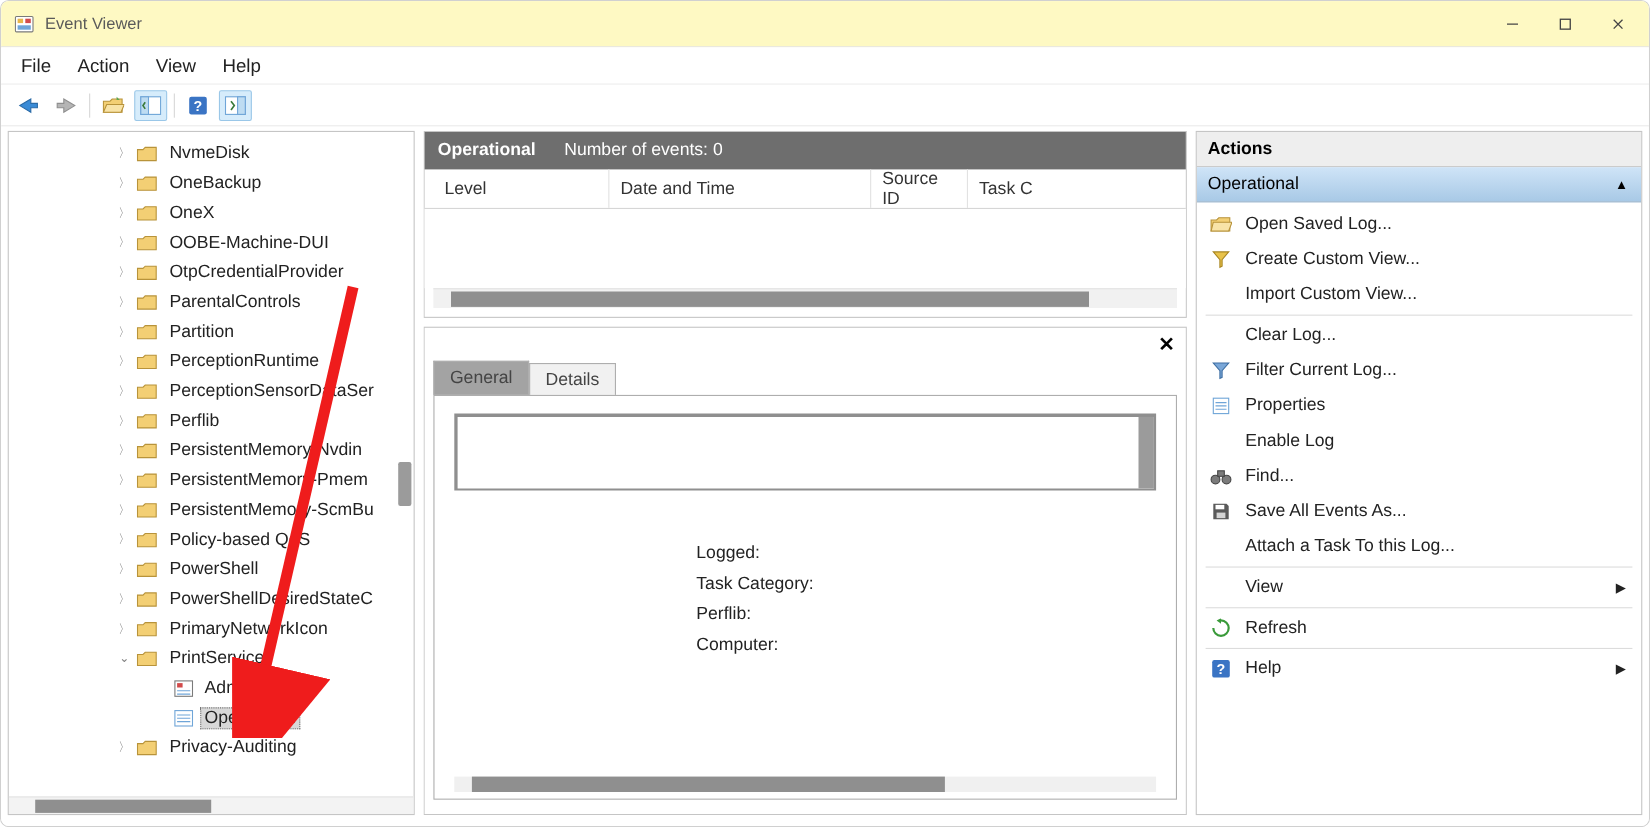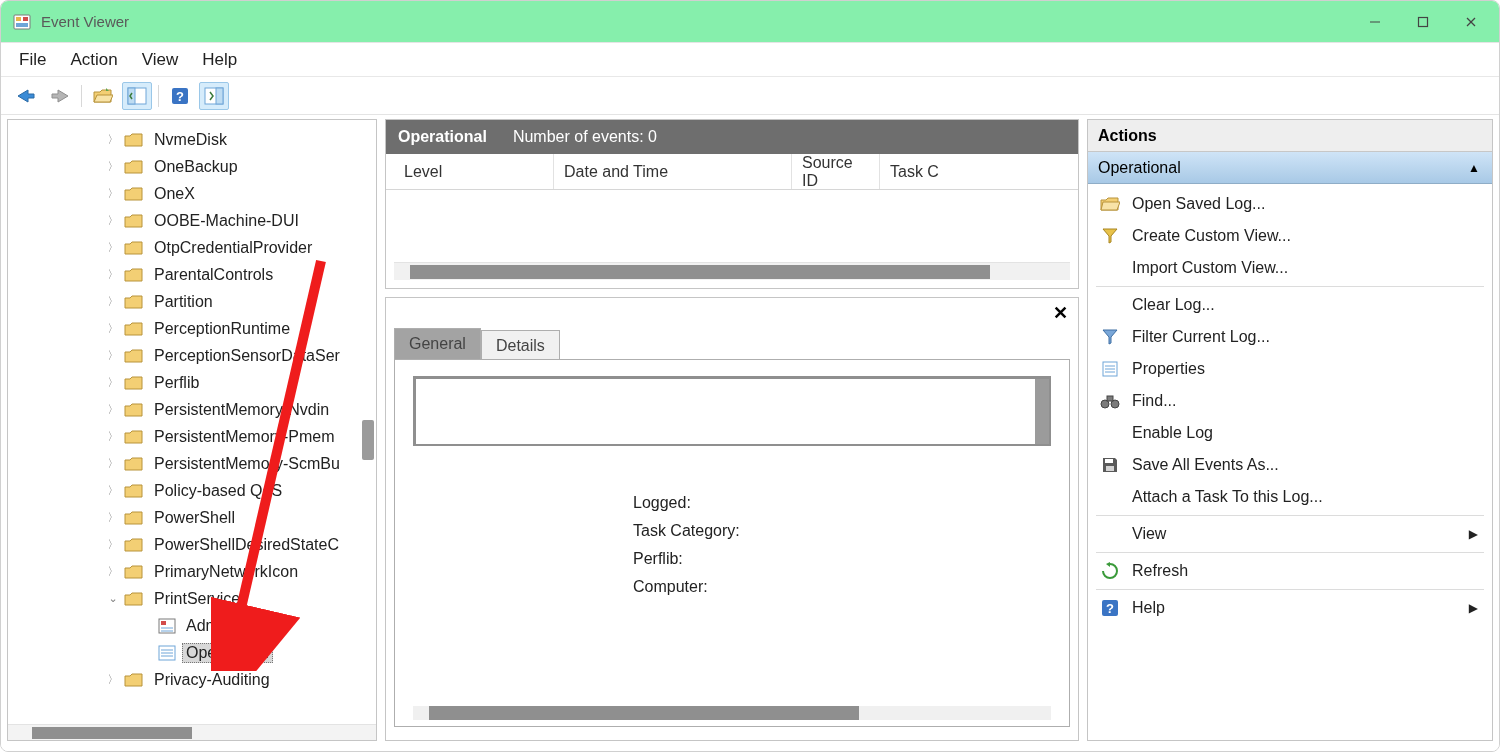--- a/index.html
+++ b/index.html
@@ -13,21 +13,21 @@
     border: 1px solid #d0d0d0;
     border-radius: 8px;
     position: relative;
   }
   
   .titlebar {
     height: 42px;
     display: flex;
     align-items: center;
     padding: 0 4px 0 12px;
-    background: #86efac;
+    background: #fef9c3;
     border-bottom: 1px solid #e5e5e5;
     color: #5a5a5a;
   }
   .titlebar .app-icon {
     width: 18px; height: 18px;
     margin-right: 10px;
     display: inline-block;
   }
   .titlebar .title { font-size: 15px; flex: 0 0 auto; }
   .titlebar .spacer { flex: 1; }
@@ -654,34 +654,34 @@
             <svg width="18" height="18" viewBox="0 0 18 18">
               <rect x="2" y="2" width="14" height="14" fill="#fff" stroke="#6fa5d8"></rect>
               <line x1="4" y1="6" x2="14" y2="6" stroke="#6fa5d8"></line>
               <line x1="4" y1="9" x2="14" y2="9" stroke="#6fa5d8"></line>
               <line x1="4" y1="12" x2="14" y2="12" stroke="#6fa5d8"></line>
             </svg>
           </span>
         <span>Properties</span>
       </li>
       <li>
+        <span class="aicon"></span>
+        <span>Enable Log</span>
+      </li>
+      <li>
         <span class="aicon">
             <svg width="20" height="16" viewBox="0 0 20 16">
               <circle cx="5" cy="11" r="4" fill="#7b7b7b" stroke="#444"></circle>
               <circle cx="15" cy="11" r="4" fill="#7b7b7b" stroke="#444"></circle>
               <rect x="7" y="3" width="6" height="5" fill="#7b7b7b" stroke="#444"></rect>
             </svg>
           </span>
         <span>Find...</span>
       </li>
       <li>
-        <span class="aicon"></span>
-        <span>Enable Log</span>
-      </li>
-      <li>
         <span class="aicon">
             <svg width="18" height="18" viewBox="0 0 18 18">
               <path d="M2 2 L14 2 L16 4 L16 16 L2 16 Z" fill="#5a5a5a"></path>
               <rect x="4" y="3" width="8" height="4" fill="#fff"></rect>
               <rect x="5" y="10" width="8" height="5" fill="#d4d4d4"></rect>
             </svg>
           </span>
         <span>Save All Events As...</span>
       </li>
       <li>

